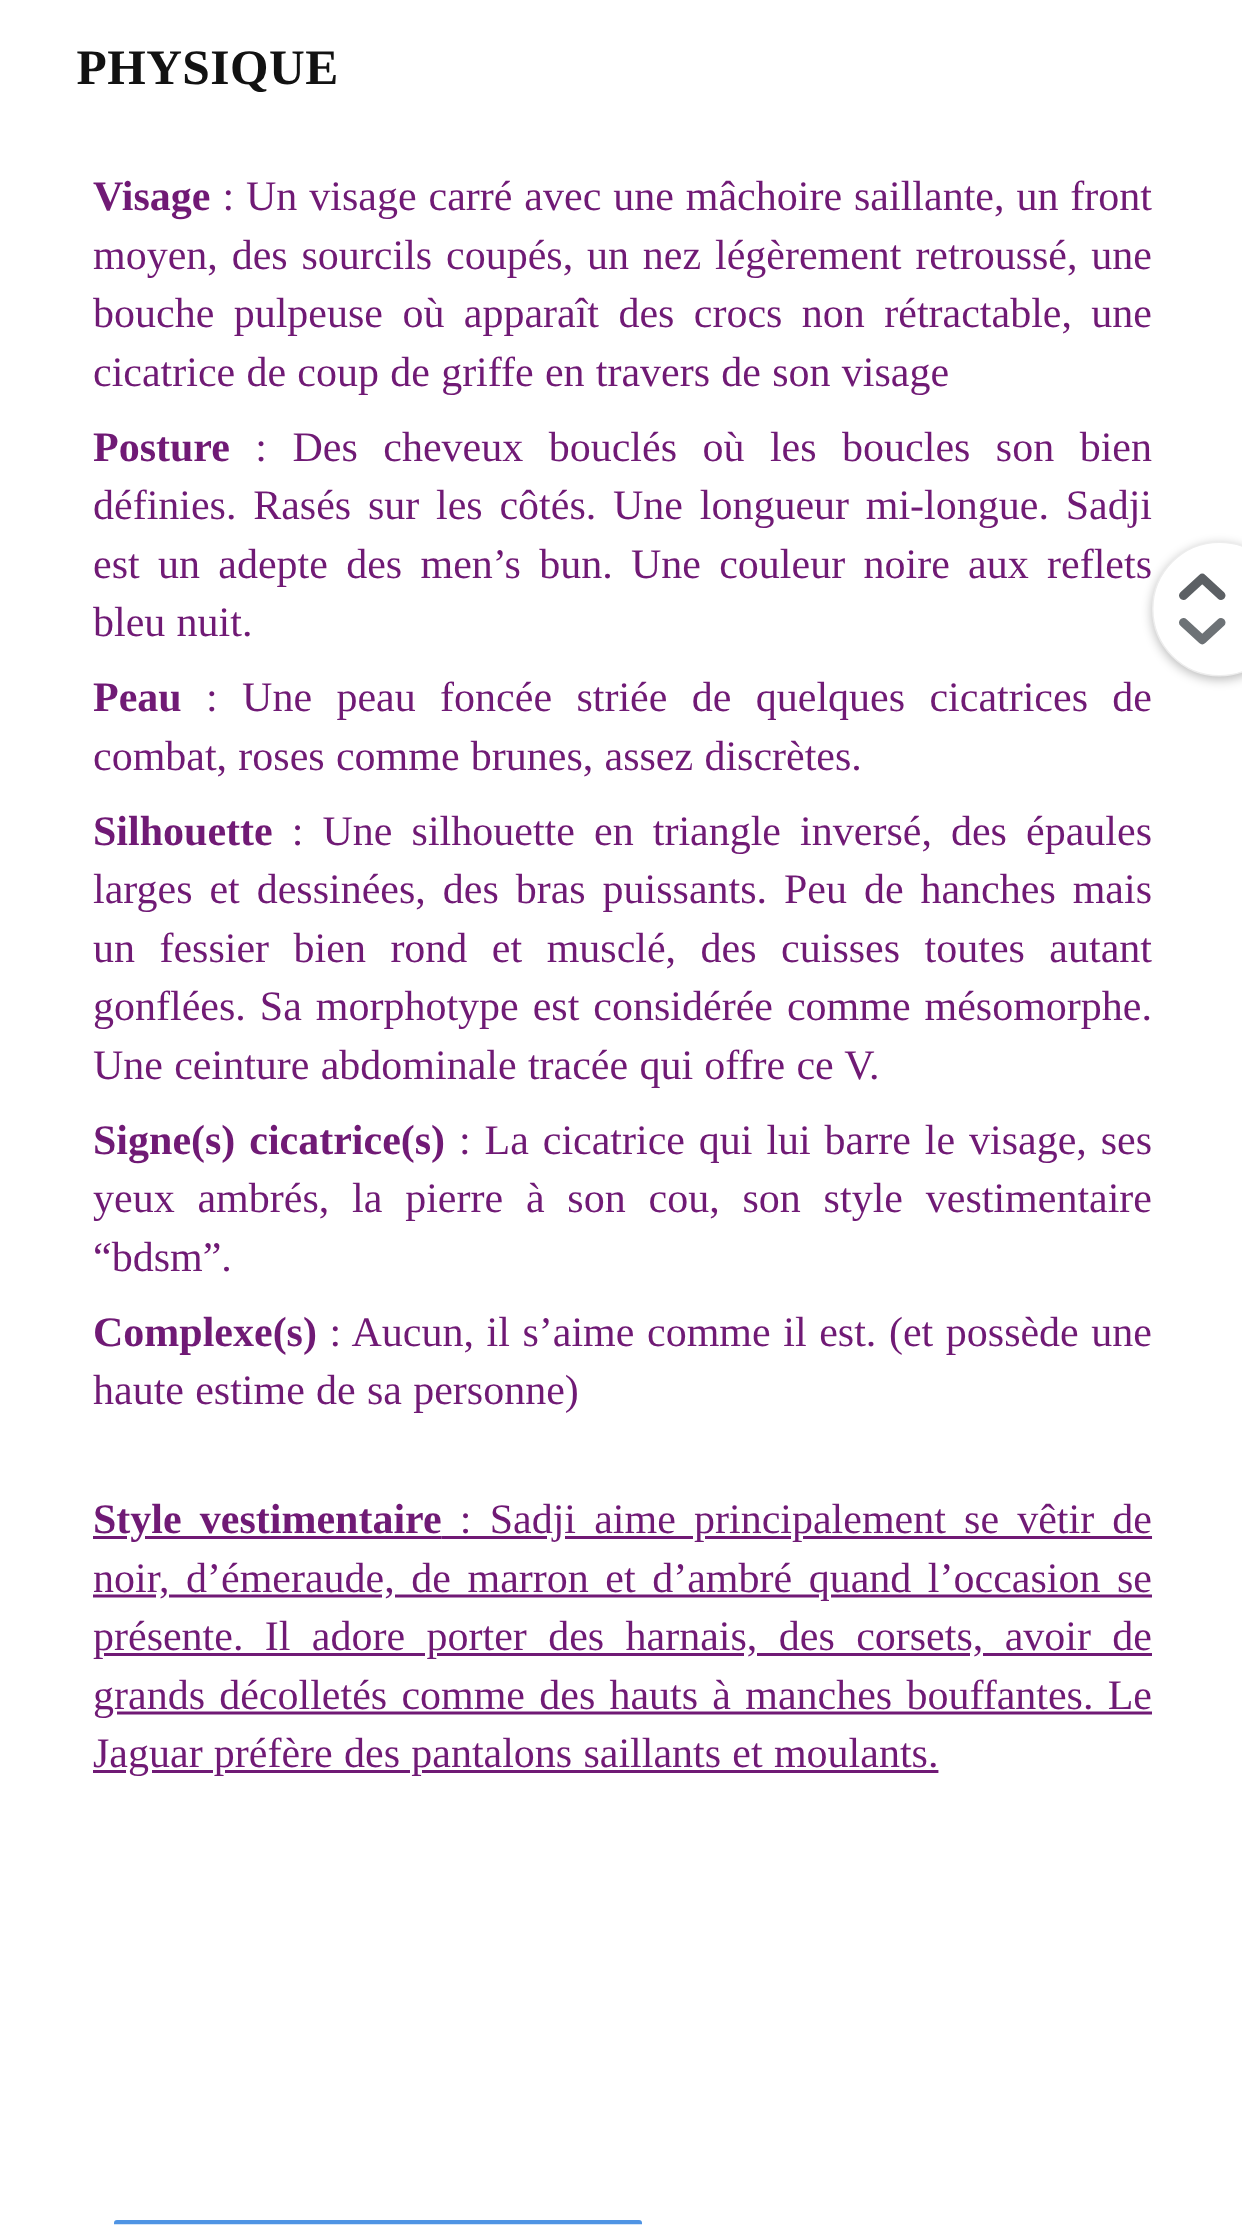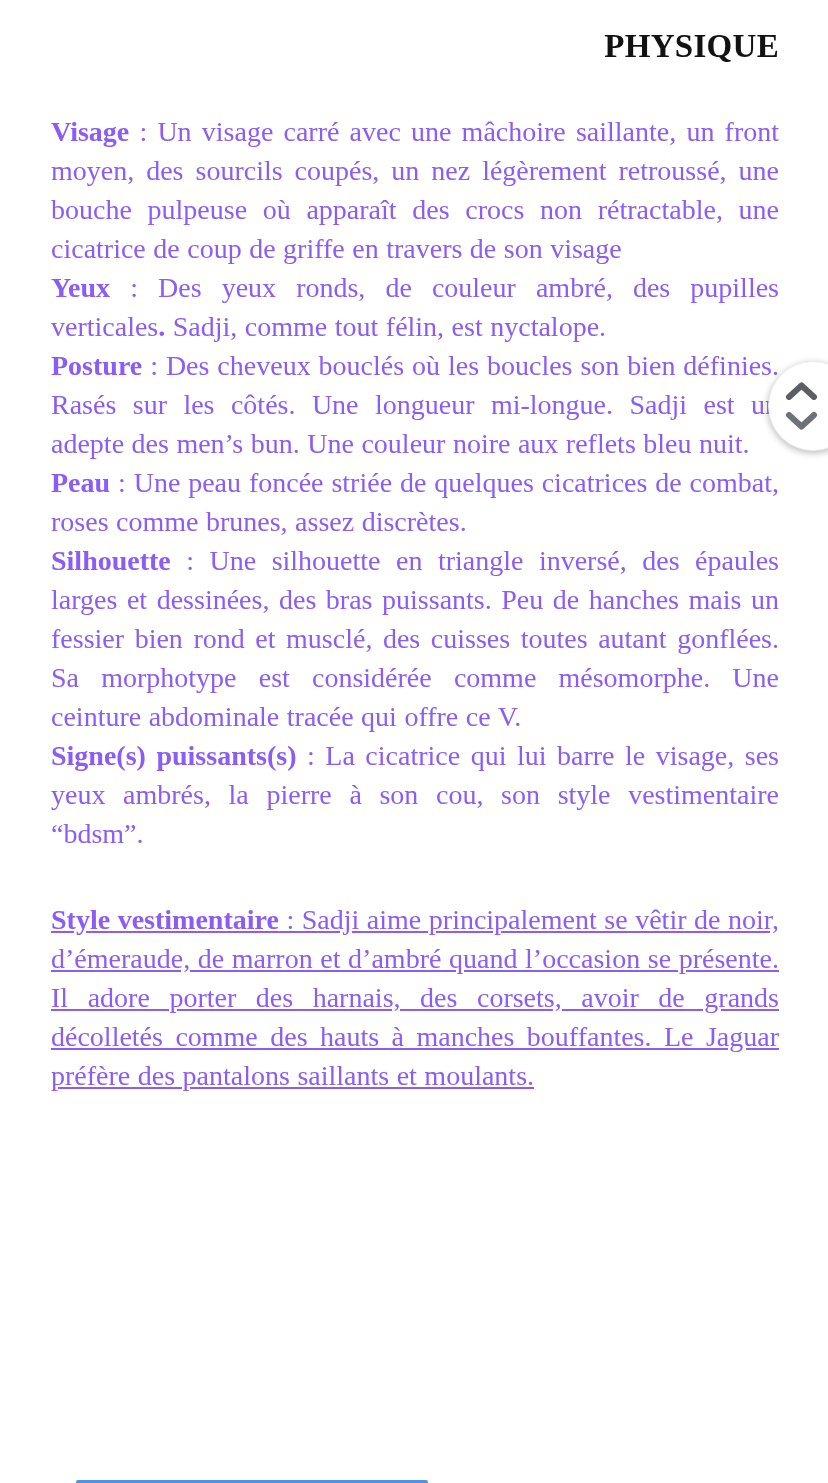--- a/index.html
+++ b/index.html
@@ -17,30 +17,30 @@
   .page {
     box-sizing: border-box;
     width: 828px;
     padding: 26px 49px 0 51px;
   }
   .title {
     margin: 0 0 46px 0;
     font-size: 33px;
     line-height: 40px;
     font-weight: 700;
-    text-align: right;
+    text-align: left;
     color: #121212;
     letter-spacing: 0.3px;
   }
   .content p {
-    margin: 0;
+    margin: 11px;
     font-size: 28px;
     line-height: 39px;
     text-align: justify;
-    color: #8b5cf6;
+    color: #701a75;
     word-spacing: 0.5px;
   }
   .content p.gap {
     margin-top: 47px;
     text-decoration: underline;
   }
   .content strong {
     font-weight: 700;
   }
   
@@ -82,25 +82,25 @@
     border-radius: 2px 2px 0 0;
   }
 </style>
 </head>
 <body style="background: rgb(255, 255, 255);">
 
 <div class="page">
   <h1 class="title">PHYSIQUE</h1>
   <div class="content" id="paragraphs">
       <p><strong>Visage</strong><span> : Un visage carré avec une mâchoire saillante, un front moyen, des sourcils coupés, un nez légèrement retroussé, une bouche pulpeuse où apparaît des crocs non rétractable, une cicatrice de coup de griffe en travers de son visage</span></p>
-      <p><strong>Yeux</strong><span> : Des yeux ronds, de couleur ambré, des pupilles verticales</span><strong>.</strong><span> Sadji, comme tout félin, est nyctalope.</span></p>
       <p><strong>Posture</strong><span> : Des cheveux bouclés où les boucles son bien définies. Rasés sur les côtés. Une longueur mi-longue. Sadji est un adepte des men’s bun. Une couleur noire aux reflets bleu nuit.</span></p>
       <p><strong>Peau</strong><span> : Une peau foncée striée de quelques cicatrices de combat, roses comme brunes, assez discrètes.</span></p>
       <p><strong>Silhouette</strong><span> : Une silhouette en triangle inversé, des épaules larges et dessinées, des bras puissants. Peu de hanches mais un fessier bien rond et musclé, des cuisses toutes autant gonflées. Sa morphotype est considérée comme mésomorphe. Une ceinture abdominale tracée qui offre ce V.</span></p>
-      <p><strong>Signe(s) puissants(s)</strong><span> : La cicatrice qui lui barre le visage, ses yeux ambrés, la pierre à son cou, son style vestimentaire “bdsm”.</span></p>
+      <p><strong>Signe(s) cicatrice(s)</strong><span> : La cicatrice qui lui barre le visage, ses yeux ambrés, la pierre à son cou, son style vestimentaire “bdsm”.</span></p>
+      <p><strong>Complexe(s)</strong><span> : Aucun, il s’aime comme il est. (et possède une haute estime de sa personne)</span></p>
       <p class="gap"><strong>Style vestimentaire</strong><span> : Sadji aime principalement se vêtir de noir, d’émeraude, de marron et d’ambré quand l’occasion se présente. Il adore porter des harnais, des corsets, avoir de grands décolletés comme des hauts à manches bouffantes. Le Jaguar préfère des pantalons saillants et moulants.</span></p>
     </div>
 </div>
 
 <div class="scroll-widget">
   <div class="chev-col">
     <div class="chev-btn">
       <svg width="33" height="18" viewBox="0 0 33 18" xmlns="http://www.w3.org/2000/svg">
         <polyline points="4,15 16.5,3.5 29,15" fill="none" stroke="#5c6064" stroke-width="6" stroke-linecap="round" stroke-linejoin="round"></polyline>
       </svg>

